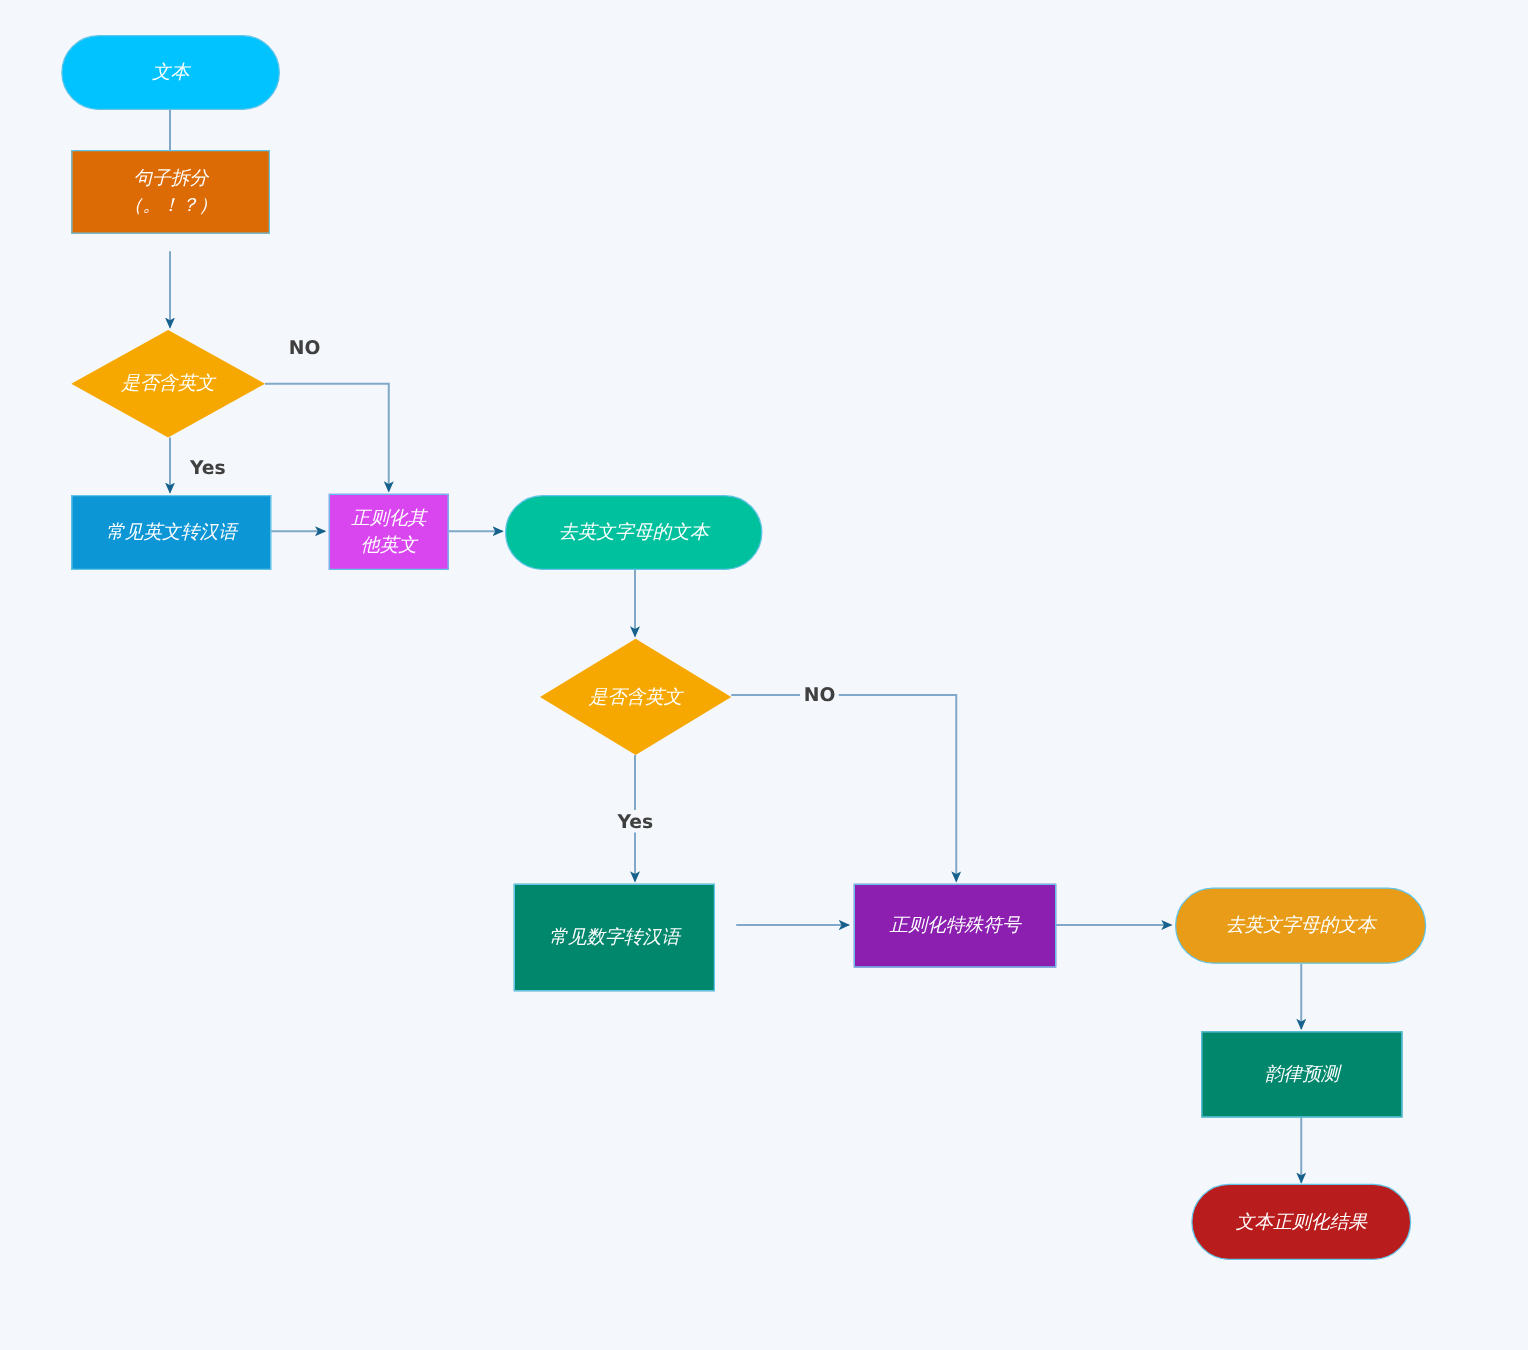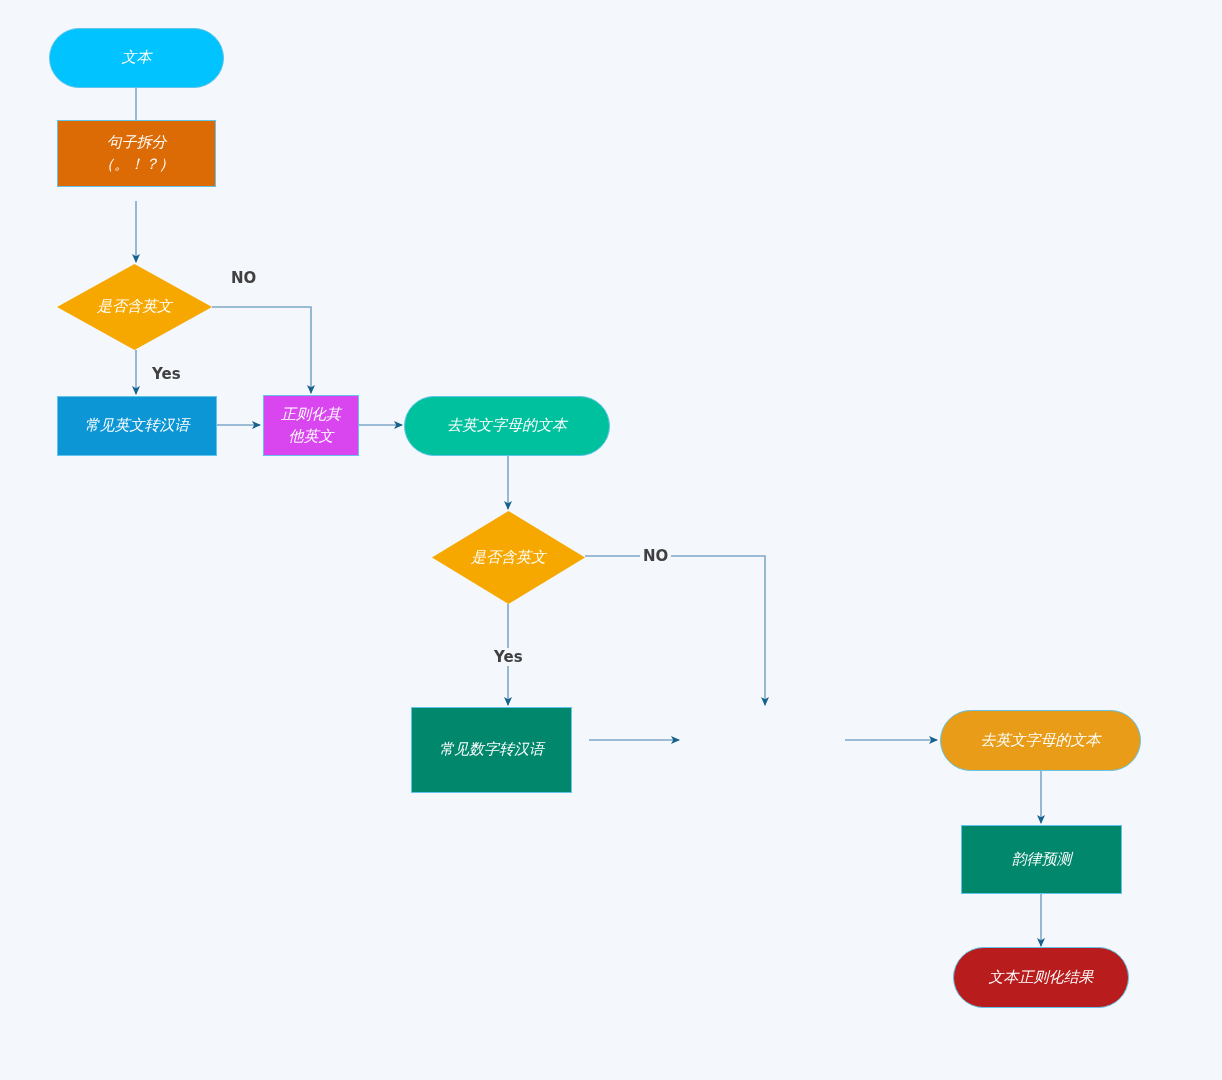--- a/index.html
+++ b/index.html
@@ -112,20 +112,23 @@
     <svg class="dshape" viewBox="0 0 153 93" preserveAspectRatio="none">
       <polygon points="76.5,0 153,46.5 76.5,93 0,46.5" fill="#f7a800"></polygon>
     </svg>
     <span class="dlabel">是否含英文</span>
   </div>
 
   <div class="node rect" style="left:411px;top:707px;width:161px;height:86px;background:#00876c;">
     <span>常见数字转汉语</span>
   </div>
 
+  <div class="node rect" style="left:683px;top:707px;width:162px;height:67px;background:#8c1fb0;">
+    <span>正则化特殊符号</span>
+  </div>
 
   <div class="node round" style="left:940px;top:710px;width:201px;height:61px;background:#e89c17;">
     <span>去英文字母的文本</span>
   </div>
 
   <div class="node rect" style="left:961px;top:825px;width:161px;height:69px;background:#00876c;justify-content:center;">
     <span>韵律预测</span>
   </div>
 
   <div class="node round" style="left:953px;top:947px;width:176px;height:61px;background:#b91c1c;justify-content:center;">

